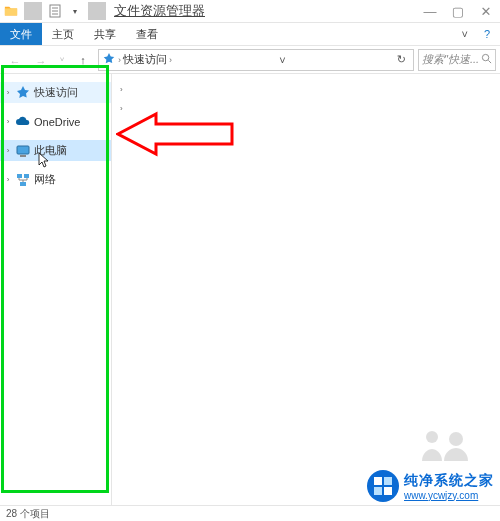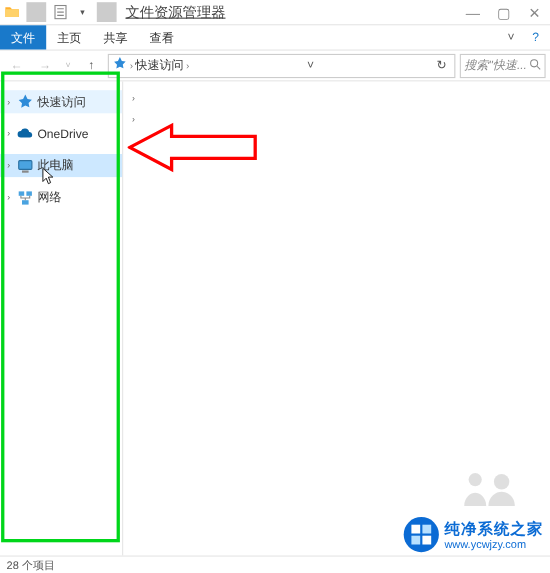--- a/index.html
+++ b/index.html
@@ -55,21 +55,21 @@
   .statusbar { position: absolute; bottom: 0; left: 0; right: 0; height: 16px; font-size: 10px; color: #555; display: flex; align-items: center; padding-left: 6px; border-top: 1px solid #e5e5e5; }
 
   
   .hl-rect { position: absolute; border: 3px solid #00d61a; pointer-events: none; }
   .arrow-annot { position: absolute; pointer-events: none; }
 
   
   .watermark { position: absolute; right: 6px; bottom: 18px; display: flex; align-items: center; gap: 4px; }
   .watermark .logo { width: 34px; height: 34px; }
   .watermark .txt1 { font-size: 14px; font-weight: bold; color: #0b6bd4; letter-spacing: 1px; }
-  .watermark .txt2 { font-size: 10px; color: #0b6bd4; }
+  .watermark .txt2 { font-size: 10px; color: #0b6bd4; text-decoration: underline; }
   .watermark-people { position: absolute; right: 26px; bottom: 54px; opacity: 0.12; }
 </style>
 </head>
 <body>
 
 <div class="titlebar">
   <div class="qat">
     <span class="folder-icon">
       <svg viewBox="0 0 16 16">
           <path fill="#ffb02e" d="M1 3h5l2 2h7v8H1z"></path>

